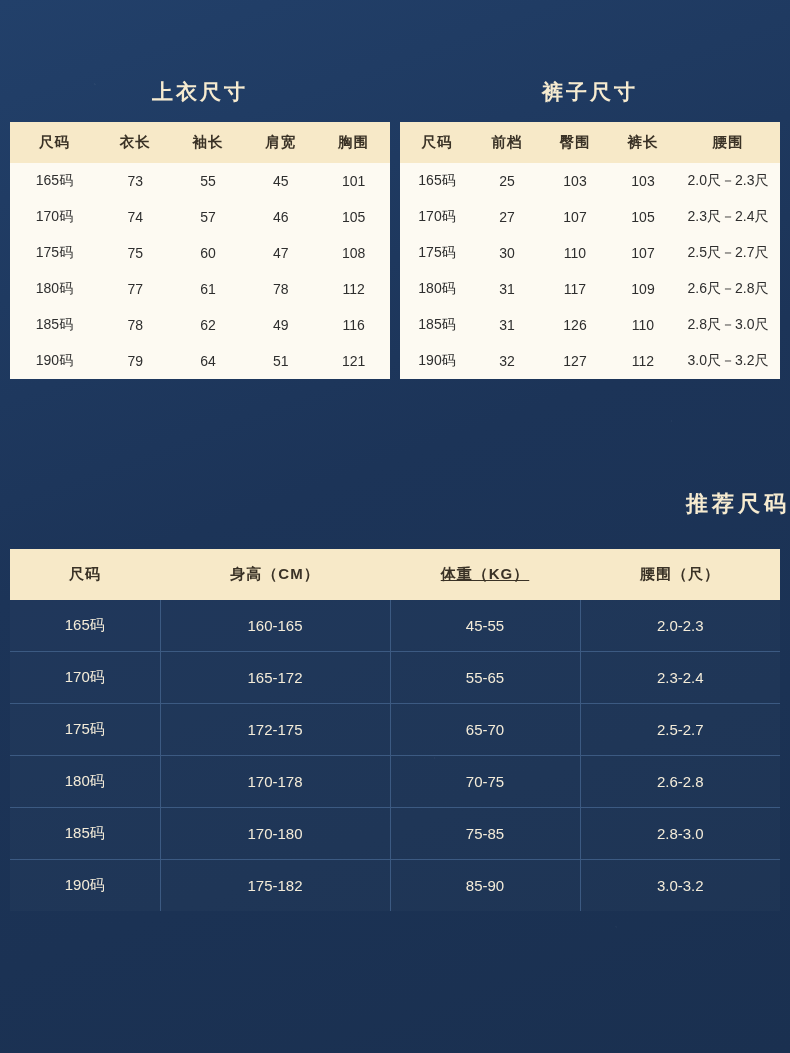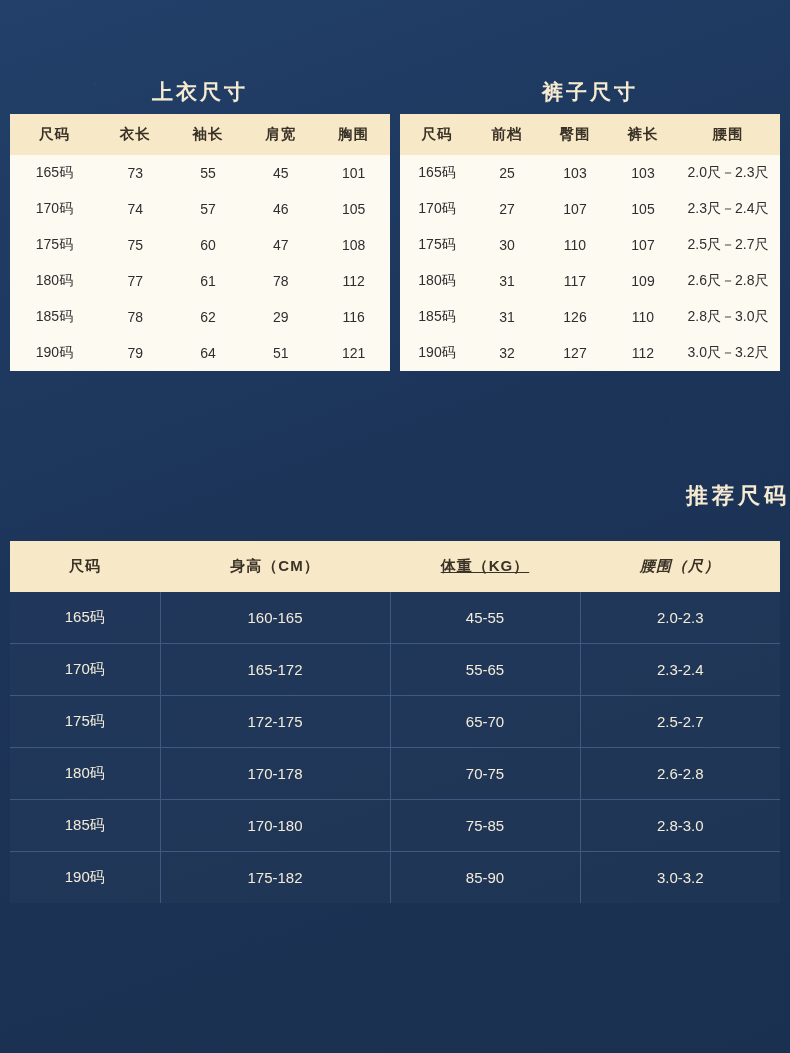--- a/index.html
+++ b/index.html
@@ -42,21 +42,21 @@
   .panel {
     display: flex;
     flex-direction: column;
     align-items: center;
   }
   .panel-title {
     font-size: 21px;
     font-weight: bold;
     color: #f6ebd0;
     letter-spacing: 3px;
-    margin-bottom: 8px;
+    margin-bottom: 16px;
   }
   .small-table {
     border-collapse: collapse;
     background: #fdfaf2;
     color: #2a2a2a;
     font-size: 14px;
   }
   .small-table thead th {
     background: #f7e9c8;
     color: #3a3226;
@@ -125,21 +125,21 @@
     border-bottom: 1px solid #3c5a82;
     border-right: 1px solid #3c5a82;
   }
   .big-table tbody td:last-child { border-right: none; }
   .big-table tbody tr:last-child td { border-bottom: none; }
   .big-table tbody tr { background: rgba(255,255,255,0.02); }
 
   .bt-c1 { width: 150px; }
   .bt-c2 { width: 230px; }
   .bt-c3 { width: 190px; text-decoration: underline; }
-  .bt-c4 { width: 200px; font-style: italic; }
+  .bt-c4 { width: 200px; }
 </style>
 </head>
 <body>
 
 <div class="page">
 
   <div class="top-row">
 
     <div class="panel">
       <div class="panel-title">上衣尺寸</div>
@@ -179,21 +179,21 @@
             <td>180码</td>
             <td>77</td>
             <td>61</td>
             <td>78</td>
             <td>112</td>
           </tr>
           <tr>
             <td>185码</td>
             <td>78</td>
             <td>62</td>
-            <td>29</td>
+            <td>49</td>
             <td>116</td>
           </tr>
           <tr>
             <td>190码</td>
             <td>79</td>
             <td>64</td>
             <td>51</td>
             <td>121</td>
           </tr>
         </tbody>

